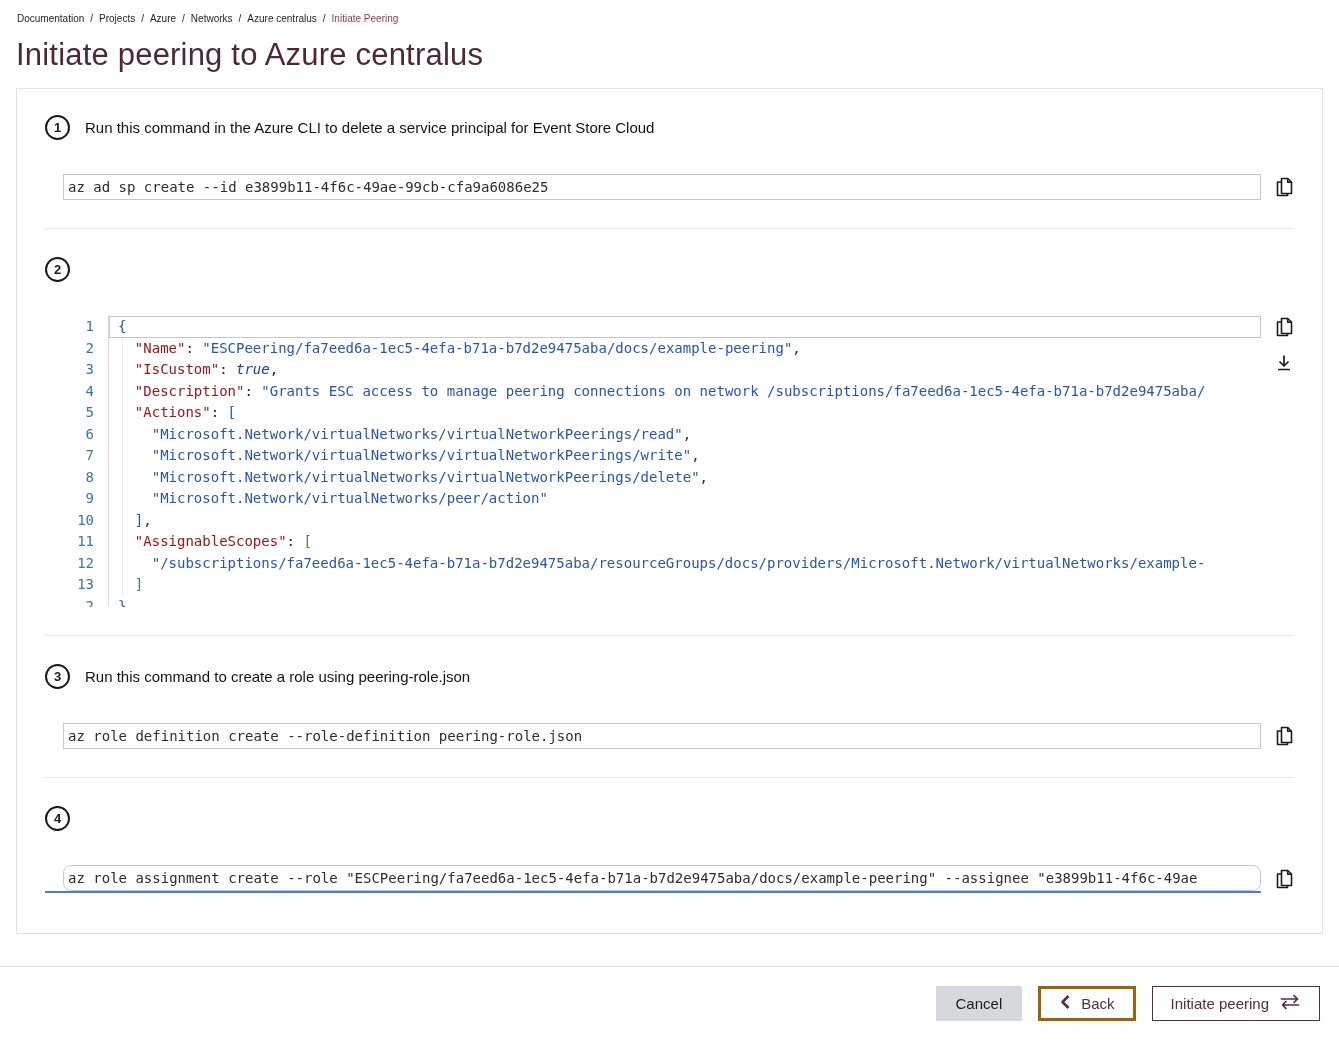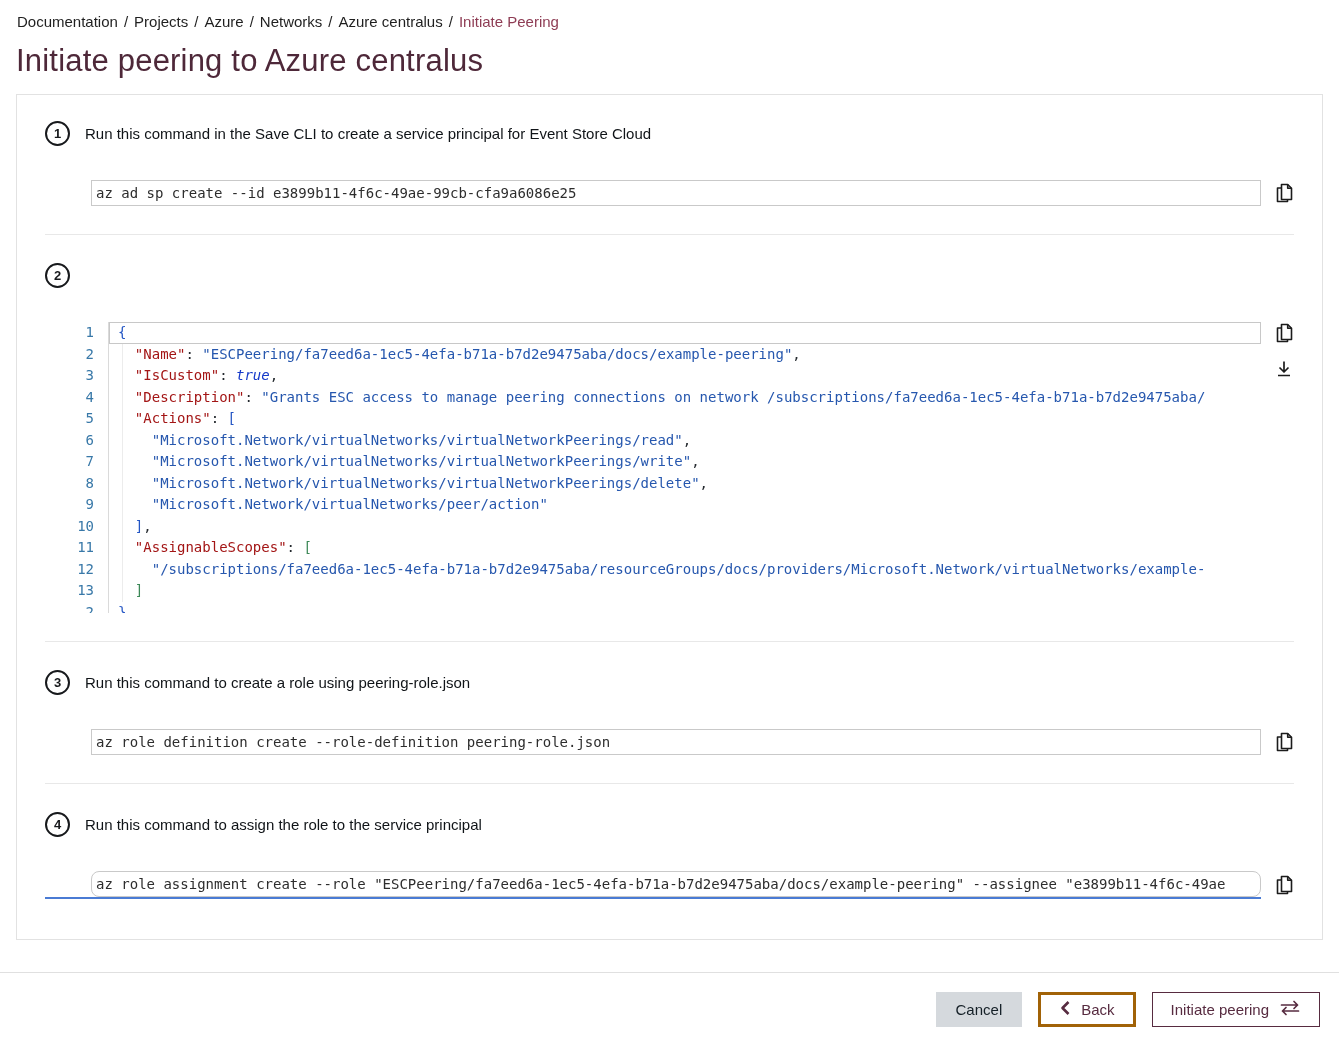--- a/index.html
+++ b/index.html
@@ -13,21 +13,21 @@
     --line-number:#3878a8;
     --focus-underline:#4a7bd4;
   }
   *{box-sizing:border-box;}
   html,body{margin:0;padding:0;background:#fff;}
   body{
     width:1339px;height:1057px;overflow:hidden;
     font-family:"Liberation Sans",sans-serif;color:#17191c;position:relative;
   }
   
-  .breadcrumb{padding:13px 17px 0;font-size:15px;color:#1f1f1f;}
+  .breadcrumb{padding:13px 17px 0;font-size:10px;color:#1f1f1f;}
   .crumb-link{color:#1f1f1f;cursor:pointer;}
   .crumb-sep{margin:0 6px;color:#1f1f1f;}
   .crumb-current{color:var(--breadcrumb-current);}
   
   h1.page-title{
     margin:13px 0 0;padding:0 16px;font-size:31px;font-weight:500;
     color:var(--title);letter-spacing:.2px;
   }
   
   .card{
@@ -38,21 +38,21 @@
   .step-num{
     width:25px;height:25px;border:2px solid #17191c;border-radius:50%;flex:0 0 auto;
     display:flex;align-items:center;justify-content:center;
     font-size:13px;font-weight:700;color:#17191c;
   }
   .step-text{font-size:15px;color:#101418;}
   .cmd-row{display:flex;align-items:center;padding-left:18px;}
   input.cmd{
     flex:1;height:26px;border:1px solid #c9c9c9;background:#fff;
     font-family:"DejaVu Sans Mono",monospace;font-size:14px;color:#2d2d2d;
-    padding:0 4px;outline:none;min-width:0;margin-left:28px;
+    padding:0 4px;outline:none;min-width:0;
   }
   .u-wrap{flex:1;margin-left:-18px;padding-left:18px;border-bottom:2px solid var(--focus-underline);min-width:0;display:flex;}
   .u-wrap input.cmd{flex:1;border-radius:8px;}
   .icon-btn{background:none;border:none;padding:0;margin-left:13px;cursor:pointer;line-height:0;flex:0 0 auto;}
   hr.divider{border:0;border-top:1px solid #e8e8e8;margin:28px 0;}
   
   .editor-row{display:flex;align-items:flex-start;padding-left:18px;}
   .editor{
     flex:1;display:flex;height:291px;overflow:hidden;min-width:0;
     font-family:"DejaVu Sans Mono",monospace;font-size:14px;line-height:21.5px;
@@ -92,21 +92,21 @@
 
 <nav class="breadcrumb"><span class="crumb-link">Documentation</span><span class="crumb-sep">/</span><span class="crumb-link">Projects</span><span class="crumb-sep">/</span><span class="crumb-link">Azure</span><span class="crumb-sep">/</span><span class="crumb-link">Networks</span><span class="crumb-sep">/</span><span class="crumb-link">Azure centralus</span><span class="crumb-sep">/</span><span class="crumb-current">Initiate Peering</span></nav>
 
 <h1 class="page-title">Initiate peering to Azure centralus</h1>
 
 <section class="card">
 
   <div class="step">
     <div class="step-head">
       <span class="step-num">1</span>
-      <span class="step-text">Run this command in the Save CLI to create a service principal for Event Store Cloud</span>
+      <span class="step-text">Run this command in the Azure CLI to delete a service principal for Event Store Cloud</span>
     </div>
     <div class="cmd-row">
       <input class="cmd" readonly="" value="az ad sp create --id e3899b11-4f6c-49ae-99cb-cfa9a6086e25" style="">
       <button class="icon-btn" title="">
         <span>
           <svg width="20" height="22" viewBox="0 0 20 22" fill="none" stroke="#1c1c1c" stroke-width="1.6" stroke-linejoin="round">
             <rect x="3.5" y="6" width="10" height="13.5" fill="#fff"></rect>
             <path d="M7.5 2.5 h6.2 l3.8 3.8 v11.2 h-10 z" fill="#fff"></path>
             <path d="M13.7 2.5 v3.8 h3.8" fill="none"></path>
           </svg>
@@ -196,21 +196,20 @@
         </span>
       </button>
     </div>
   </div>
 
   <hr class="divider">
 
   <div class="step">
     <div class="step-head">
       <span class="step-num">4</span>
-      <span class="step-text">Run this command to assign the role to the service principal</span>
     </div>
     <div class="cmd-row">
       <div class="u-wrap">
         <input class="cmd" readonly="" value="az role assignment create --role &quot;ESCPeering/fa7eed6a-1ec5-4efa-b71a-b7d2e9475aba/docs/example-peering&quot; --assignee &quot;e3899b11-4f6c-49ae" style="">
       </div>
       <button class="icon-btn">
         <span>
           <svg width="20" height="22" viewBox="0 0 20 22" fill="none" stroke="#1c1c1c" stroke-width="1.6" stroke-linejoin="round">
             <rect x="3.5" y="6" width="10" height="13.5" fill="#fff"></rect>
             <path d="M7.5 2.5 h6.2 l3.8 3.8 v11.2 h-10 z" fill="#fff"></path>

